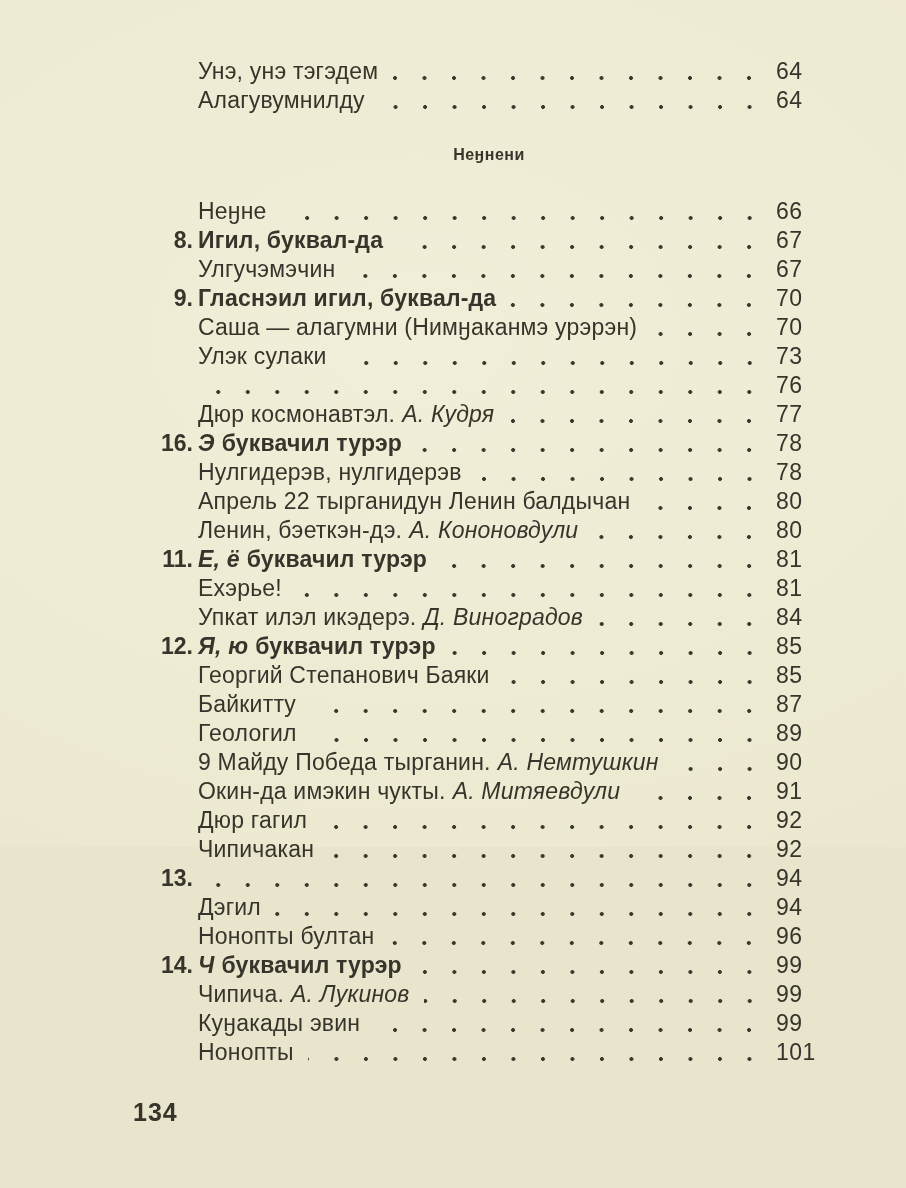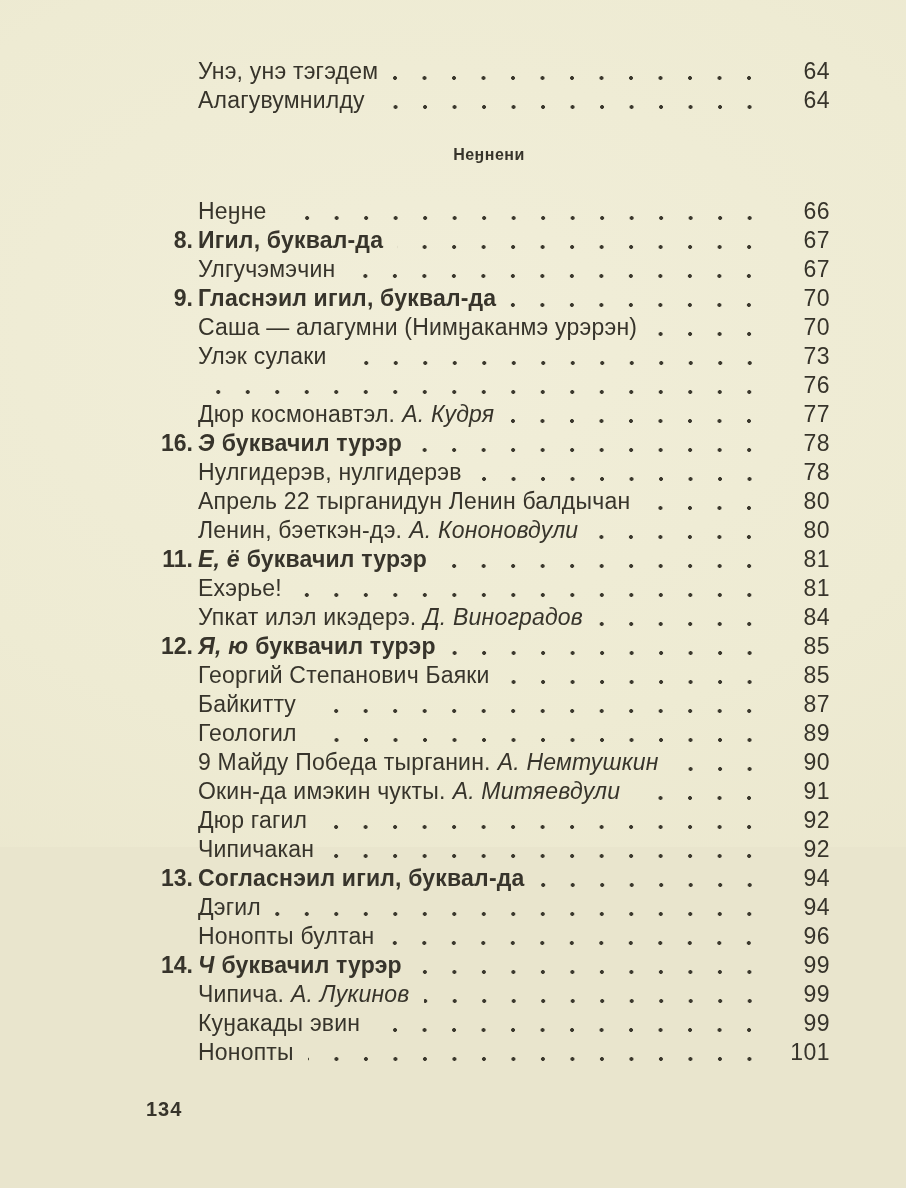--- a/index.html
+++ b/index.html
@@ -45,36 +45,36 @@
     min-width: 0;
     margin: 0 4px 0 14px;
     background-image: radial-gradient(circle, #3b382d 1.7px, rgba(59,56,45,0) 2.2px);
     background-size: 29.5px 6px;
     background-repeat: repeat-x;
     background-position: right 8px bottom 5px;
   }
   .pg {
     flex: none;
     width: 54px;
-    text-align: right;
+    text-align: left;
     letter-spacing: 0.5px;
   }
   .heading {
     margin: 25px 0 28px 0;
     height: 29px;
     line-height: 29px;
     text-align: center;
     font-size: 16px;
     font-weight: 700;
     letter-spacing: 0.5px;
   }
   .folio {
     position: absolute;
-    left: 146px; top: 1098px;
-    font-size: 20px;
+    left: 133px; top: 1098px;
+    font-size: 25px;
     font-weight: 700;
     letter-spacing: 1px;
   }
 </style>
 </head>
 <body>
 
 <div class="page">
   <div class="content">
     <div id="preEntries">
@@ -225,21 +225,20 @@
           <span class="pg">92</span>
         </div>
         <div class="row">
           <span class="num"></span>
           <span class="title"><span>Чипичакан</span></span>
           <span class="leader"></span>
           <span class="pg">92</span>
         </div>
         <div class="row bold">
           <span class="num">13.</span>
-          <span class="title"><span>Согласнэил игил, буквал-да</span></span>
           <span class="leader"></span>
           <span class="pg">94</span>
         </div>
         <div class="row">
           <span class="num"></span>
           <span class="title"><span>Дэгил</span></span>
           <span class="leader"></span>
           <span class="pg">94</span>
         </div>
         <div class="row">

